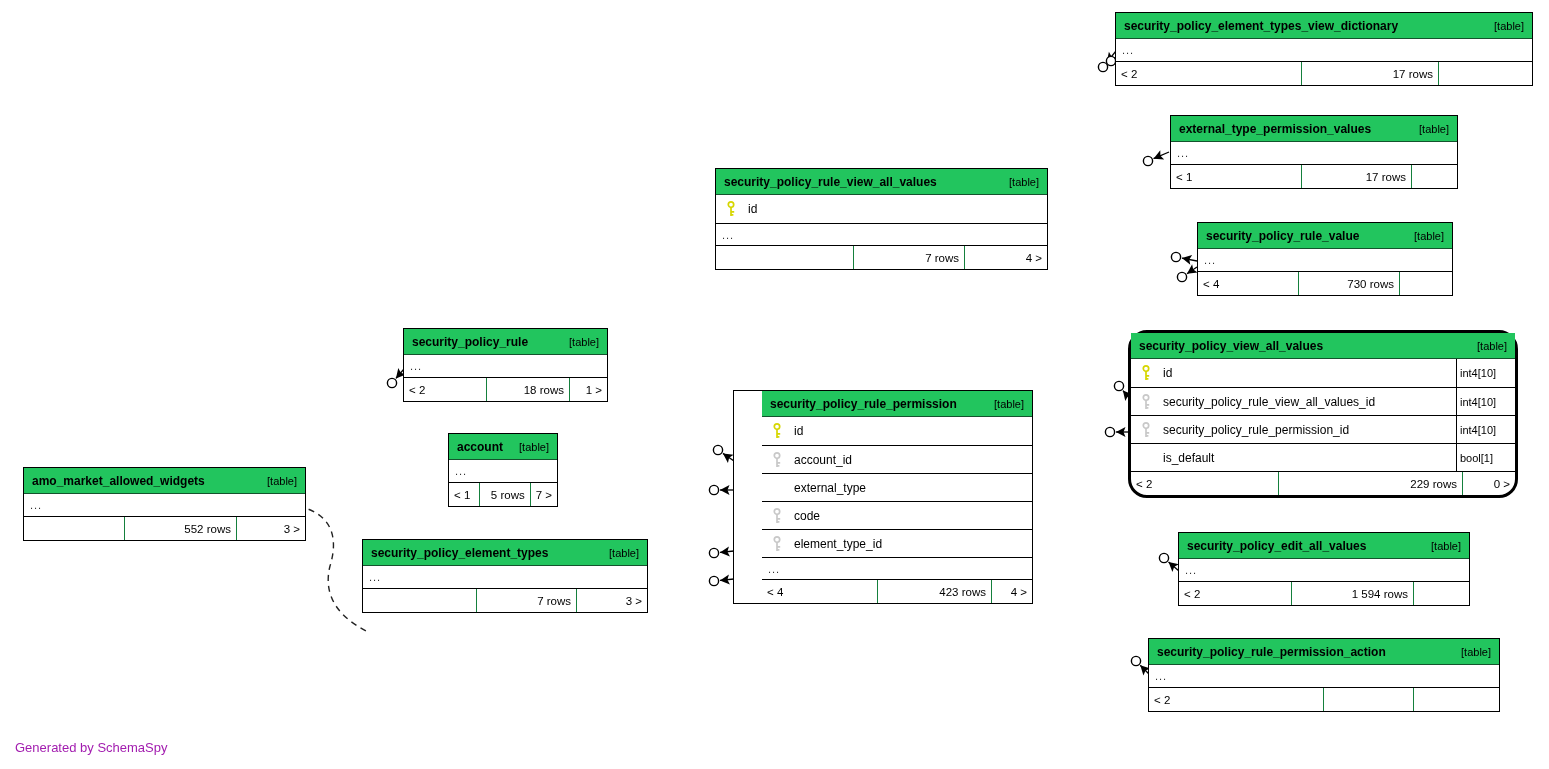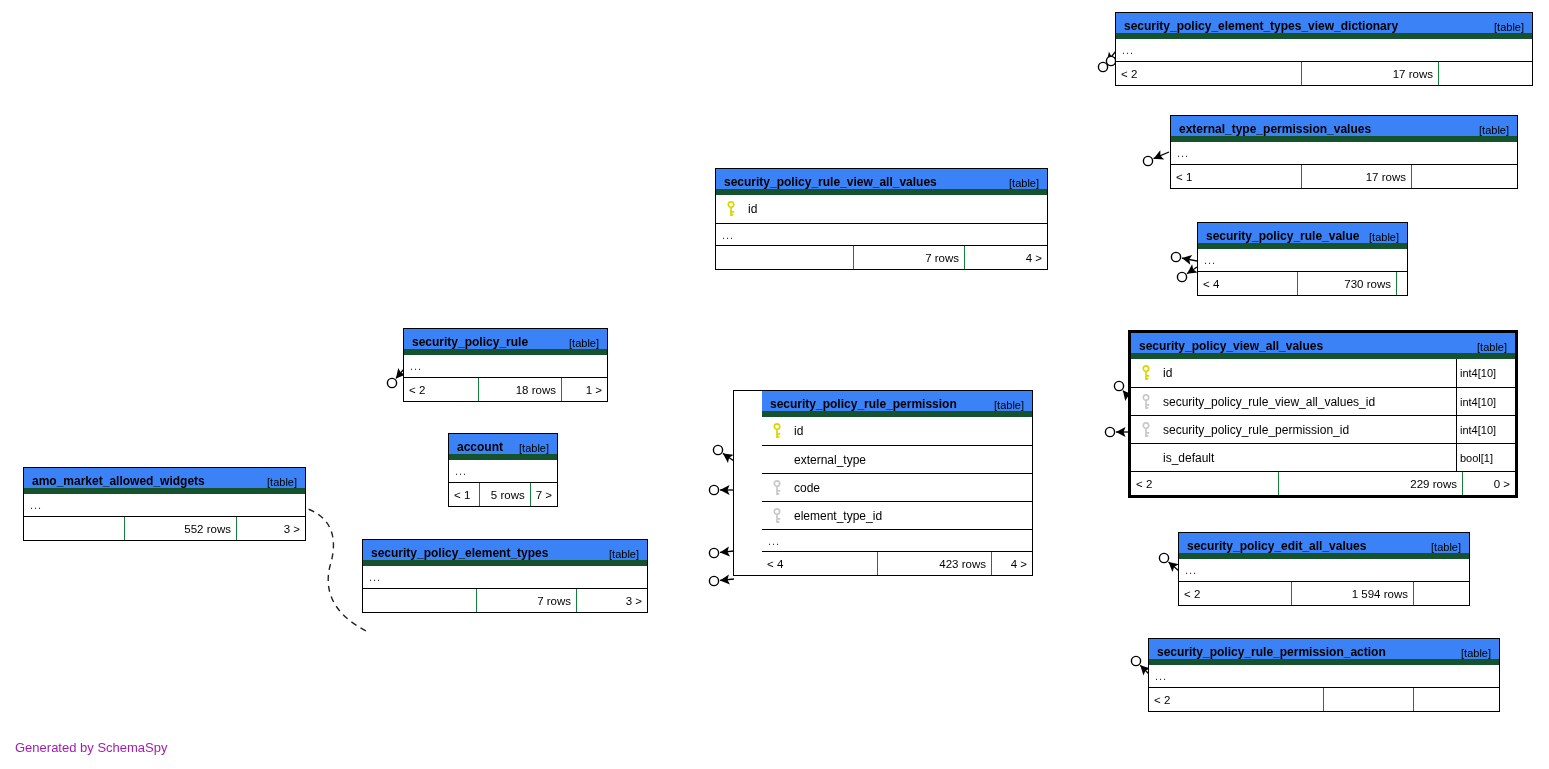--- a/index.html
+++ b/index.html
@@ -1,20 +1,20 @@
 <!DOCTYPE html>
 <html><head>
 <meta charset="utf-8">
 <style>
   html,body{margin:0;padding:0;background:#fff;}
   body{width:1549px;height:769px;position:relative;font-family:"Liberation Sans",sans-serif;color:#000;overflow:hidden;}
   #overlay{position:absolute;left:0;top:0;width:1549px;height:769px;pointer-events:none;}
   .entity{position:absolute;background:#fff;border:1px solid #000;box-sizing:border-box;cursor:pointer;}
   .entity.bold{border:3px solid #000;}
-  .e-header{height:26px;background:#3b82f6;border-bottom:6px solid #14532d;display:flex;align-items:flex-end;justify-content:space-between;padding:0 8px;box-sizing:border-box;}
+  .e-header{height:26px;background:#22c55e;border-bottom:1px solid #14532d;display:flex;align-items:center;justify-content:space-between;padding:0 8px;box-sizing:border-box;}
   .e-title{font-size:12px;font-weight:bold;white-space:nowrap;}
   .e-tag{font-size:11px;font-weight:normal;white-space:nowrap;margin-left:8px;}
   .e-row{height:28px;display:flex;align-items:center;padding-left:10px;box-sizing:border-box;font-size:12px;white-space:nowrap;}
   .e-row + .e-row, .e-row + .e-ellipsis{border-top:1px solid #000;}
   .e-ellipsis{height:22px;display:flex;align-items:center;padding-left:6px;box-sizing:border-box;font-size:11px;color:#333;letter-spacing:1px;}
   .key-ico{width:10px;height:16px;margin-right:12px;flex:0 0 10px;display:inline-block;}
   .key-spacer{width:10px;margin-right:12px;flex:0 0 10px;display:inline-block;}
   .e-colname{flex:1 1 auto;overflow:hidden;}
   .e-type{flex:0 0 auto;border-left:1px solid #000;align-self:stretch;display:flex;align-items:center;padding:0 3px;font-size:11px;}
   .e-footer{border-top:1px solid #000;display:flex;height:23px;font-size:11.5px;}
@@ -102,33 +102,33 @@
         <span class="e-title">security_policy_element_types_view_dictionary</span>
         <span class="e-tag">[table]</span>
       </div>
       <div class="e-ellipsis">...</div>
       <div class="e-footer">
         <div class="f-cell c1" style="width: 185px;">&lt; 2</div>
         <div class="f-cell c2" style="width: 137px;">17 rows</div>
         <div class="f-cell c3" style="flex: 1 1 0%;"></div>
       </div>
     </div>
-    <div class="entity" style="left: 1170px; top: 115px; width: 348px;">
+    <div class="entity" style="left: 1170px; top: 115px; width: 288px;">
       <div class="e-header">
         <span class="e-title">external_type_permission_values</span>
         <span class="e-tag">[table]</span>
       </div>
       <div class="e-ellipsis">...</div>
       <div class="e-footer">
         <div class="f-cell c1" style="width: 130px;">&lt; 1</div>
         <div class="f-cell c2" style="width: 110px;">17 rows</div>
         <div class="f-cell c3" style="flex: 1 1 0%;"></div>
       </div>
     </div>
-    <div class="entity" style="left: 1197px; top: 222px; width: 211px;">
+    <div class="entity" style="left: 1197px; top: 222px; width: 256px;">
       <div class="e-header">
         <span class="e-title">security_policy_rule_value</span>
         <span class="e-tag">[table]</span>
       </div>
       <div class="e-ellipsis">...</div>
       <div class="e-footer">
         <div class="f-cell c1" style="width: 100px;">&lt; 4</div>
         <div class="f-cell c2" style="width: 101px;">730 rows</div>
         <div class="f-cell c3" style="flex: 1 1 0%;"></div>
       </div>
@@ -153,21 +153,21 @@
       </div>
     </div>
     <div class="entity" style="left: 403px; top: 328px; width: 205px;">
       <div class="e-header">
         <span class="e-title">security_policy_rule</span>
         <span class="e-tag">[table]</span>
       </div>
       <div class="e-ellipsis">...</div>
       <div class="e-footer">
         <div class="f-cell c1" style="width: 74px;">&lt; 2</div>
-        <div class="f-cell c2" style="width: 83px;">18 rows</div>
+        <div class="f-cell c2" style="width: 83px; margin-left: 8px;">18 rows</div>
         <div class="f-cell c3" style="flex: 1 1 0%;">1 &gt;</div>
       </div>
     </div>
     <div class="entity" style="left: 448px; top: 433px; width: 110px;">
       <div class="e-header">
         <span class="e-title">account</span>
         <span class="e-tag">[table]</span>
       </div>
       <div class="e-ellipsis">...</div>
       <div class="e-footer">
@@ -206,20 +206,27 @@
         <span class="e-tag">[table]</span>
       </div>
       <div class="e-row">
         <span class="key-ico"><svg width="10" height="16" viewBox="0 0 10 16">
             <circle cx="5" cy="3.6" r="2.7" fill="none" stroke="#d6d600" stroke-width="1.7"></circle>
             <path d="M5 6.3 V15 M5 10.8 H8.2 M5 13.8 H7.4" fill="none" stroke="#d6d600" stroke-width="1.7"></path>
           </svg></span>
         <span class="e-colname">id</span>
       </div>
       <div class="e-row">
+        <span class="key-ico"><svg width="10" height="16" viewBox="0 0 10 16">
+            <circle cx="5" cy="3.6" r="2.7" fill="none" stroke="#c8c8c8" stroke-width="1.7"></circle>
+            <path d="M5 6.3 V15 M5 10.8 H8.2 M5 13.8 H7.4" fill="none" stroke="#c8c8c8" stroke-width="1.7"></path>
+          </svg></span>
+        <span class="e-colname">account_id</span>
+      </div>
+      <div class="e-row">
         <span class="key-spacer"></span>
         <span class="e-colname">external_type</span>
       </div>
       <div class="e-row">
         <span class="key-ico"><svg width="10" height="16" viewBox="0 0 10 16">
             <circle cx="5" cy="3.6" r="2.7" fill="none" stroke="#c8c8c8" stroke-width="1.7"></circle>
             <path d="M5 6.3 V15 M5 10.8 H8.2 M5 13.8 H7.4" fill="none" stroke="#c8c8c8" stroke-width="1.7"></path>
           </svg></span>
         <span class="e-colname">code</span>
       </div>
@@ -230,21 +237,21 @@
           </svg></span>
         <span class="e-colname">element_type_id</span>
       </div>
       <div class="e-ellipsis">...</div>
       <div class="e-footer">
         <div class="f-cell c1" style="width: 115px;">&lt; 4</div>
         <div class="f-cell c2" style="width: 114px;">423 rows</div>
         <div class="f-cell c3" style="flex: 1 1 0%;">4 &gt;</div>
       </div>
     </div>
-    <div class="entity bold" style="left: 1128px; top: 330px; width: 390px;">
+    <div class="entity bold" style="left: 1128px; top: 330px; width: 390px; border-radius: 19px;">
       <div class="e-header">
         <span class="e-title">security_policy_view_all_values</span>
         <span class="e-tag">[table]</span>
       </div>
       <div class="e-row">
         <span class="key-ico"><svg width="10" height="16" viewBox="0 0 10 16">
             <circle cx="5" cy="3.6" r="2.7" fill="none" stroke="#d6d600" stroke-width="1.7"></circle>
             <path d="M5 6.3 V15 M5 10.8 H8.2 M5 13.8 H7.4" fill="none" stroke="#d6d600" stroke-width="1.7"></path>
           </svg></span>
         <span class="e-colname">id</span>

